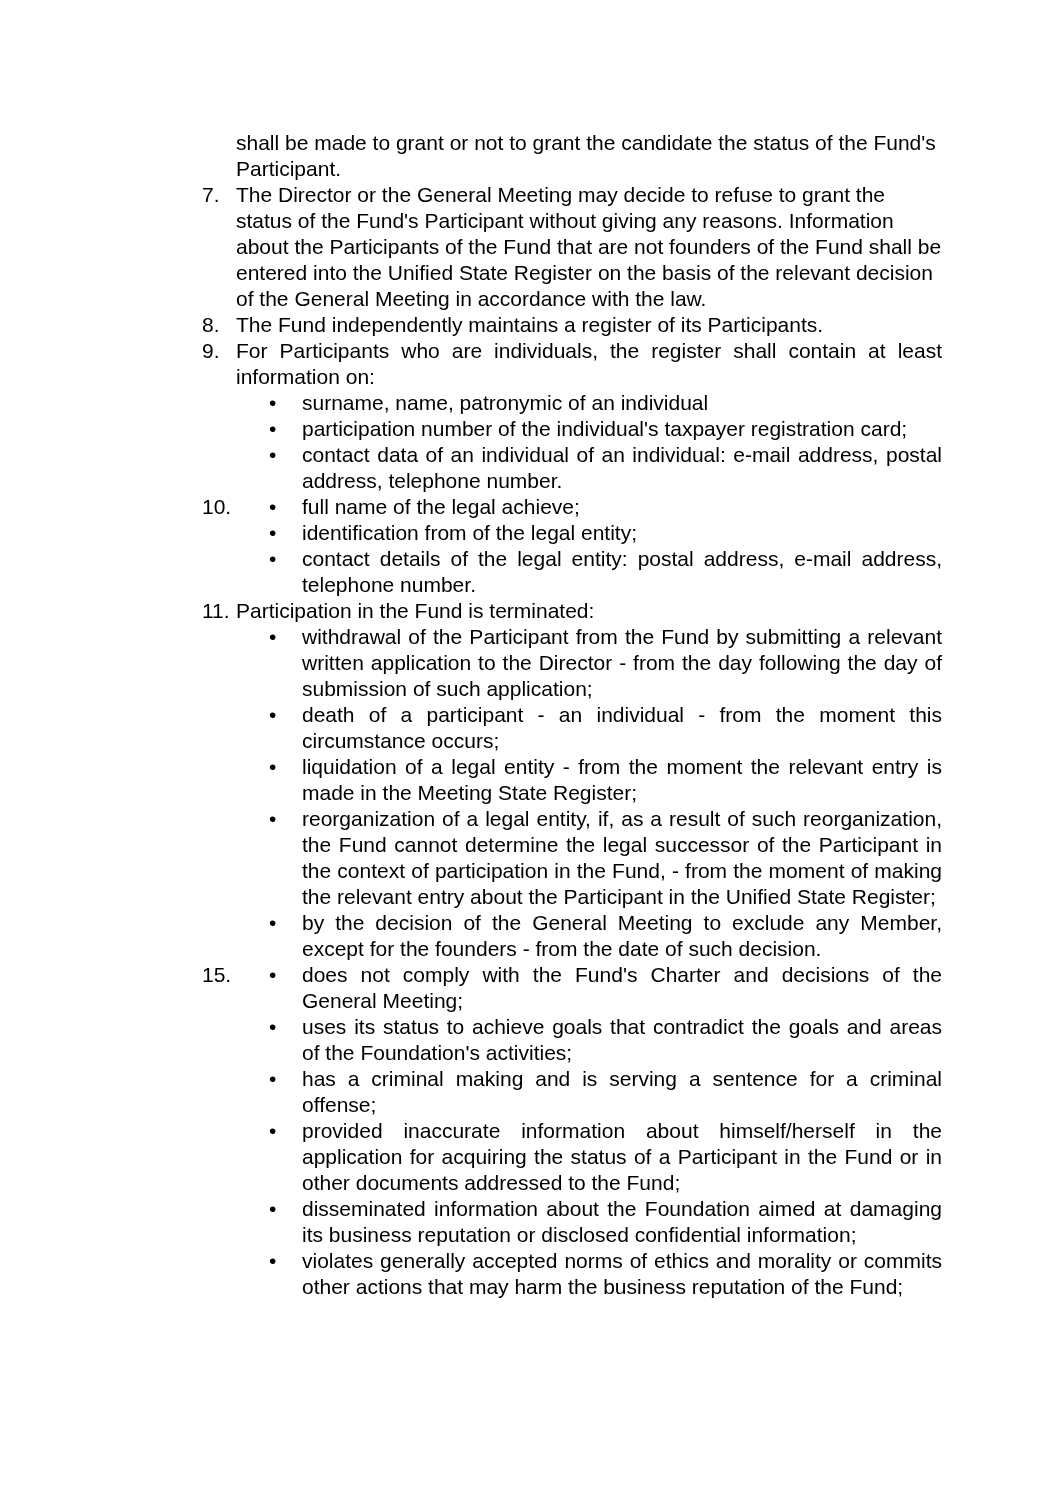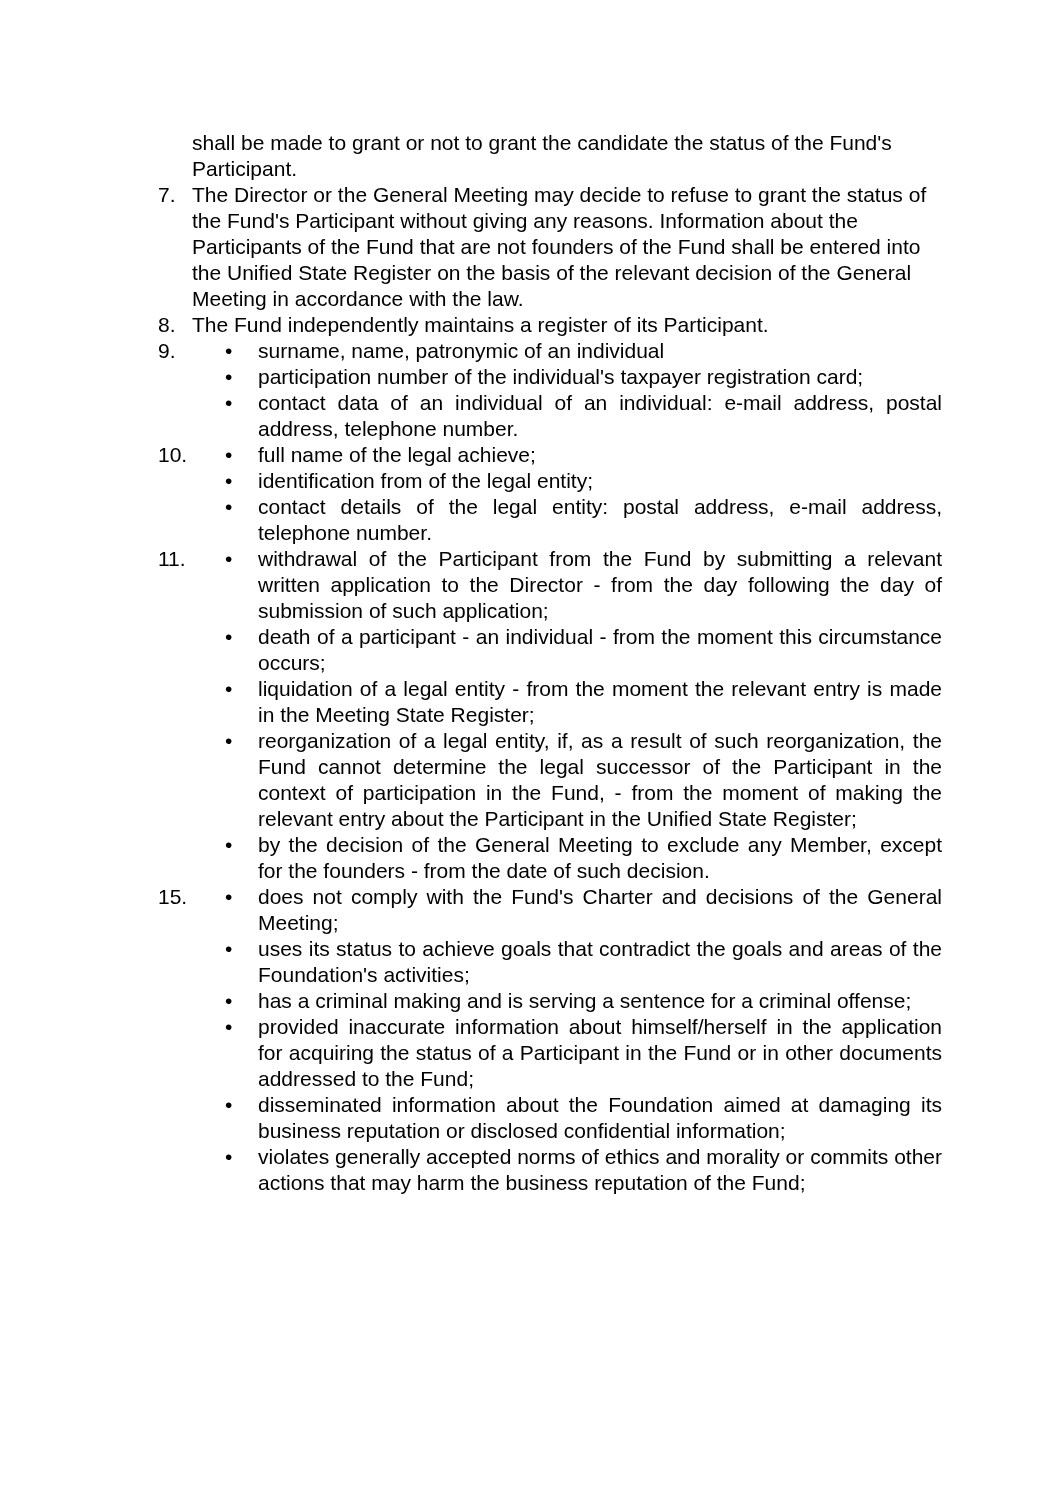--- a/index.html
+++ b/index.html
@@ -20,20 +20,21 @@
     left: 158px;
     top: 130px;
     width: 784px;        
     margin: 0;
     padding: 0;
     list-style: none;
   }
   .item {
     position: relative;
     padding-left: 34px;  
+    margin-left: 44px;
   }
   .num {
     position: absolute;
     left: 0;
     top: 0;
     white-space: nowrap;
   }
   .text { margin: 0; text-align: left; }
   .text.j { text-align: justify; }
   .bullets {
@@ -62,25 +63,26 @@
     <p class="text">shall be made to grant or not to grant the candidate the status of the Fund's Participant.</p>
     <ul class="bullets"></ul>
   </li>
       <li class="item">
     <span class="num">7.</span>
     <p class="text">The Director or the General Meeting may decide to refuse to grant the status of the Fund's Participant without giving any reasons. Information about the Participants of the Fund that are not founders of the Fund shall be entered into the Unified State Register on the basis of the relevant decision of the General Meeting in accordance with the law.</p>
     <ul class="bullets"></ul>
   </li>
       <li class="item">
     <span class="num">8.</span>
-    <p class="text j">The Fund independently maintains a register of its Participant.</p>
+    <p class="text j">The Fund independently maintains a register of its Participants.</p>
     <ul class="bullets"></ul>
   </li>
       <li class="item">
     <span class="num">9.</span>
+    <p class="text j">For Participants who are individuals, the register shall contain at least information on:</p>
     <ul class="bullets">
           <li class="bullet">
     <span class="dot">•</span>
     <p class="btext">surname, name, patronymic of an individual</p>
   </li>
           <li class="bullet">
     <span class="dot">•</span>
     <p class="btext">participation number of the individual's taxpayer registration card;</p>
   </li>
           <li class="bullet">
@@ -101,20 +103,21 @@
     <p class="btext">identification from of the legal entity;</p>
   </li>
           <li class="bullet">
     <span class="dot">•</span>
     <p class="btext">contact details of the legal entity: postal address, e-mail address, telephone number.</p>
   </li>
         </ul>
   </li>
       <li class="item">
     <span class="num">11.</span>
+    <p class="text j">Participation in the Fund is terminated:</p>
     <ul class="bullets">
           <li class="bullet">
     <span class="dot">•</span>
     <p class="btext">withdrawal of the Participant from the Fund by submitting a relevant written application to the Director - from the day following the day of submission of such application;</p>
   </li>
           <li class="bullet">
     <span class="dot">•</span>
     <p class="btext">death of a participant - an individual - from the moment this circumstance occurs;</p>
   </li>
           <li class="bullet">

